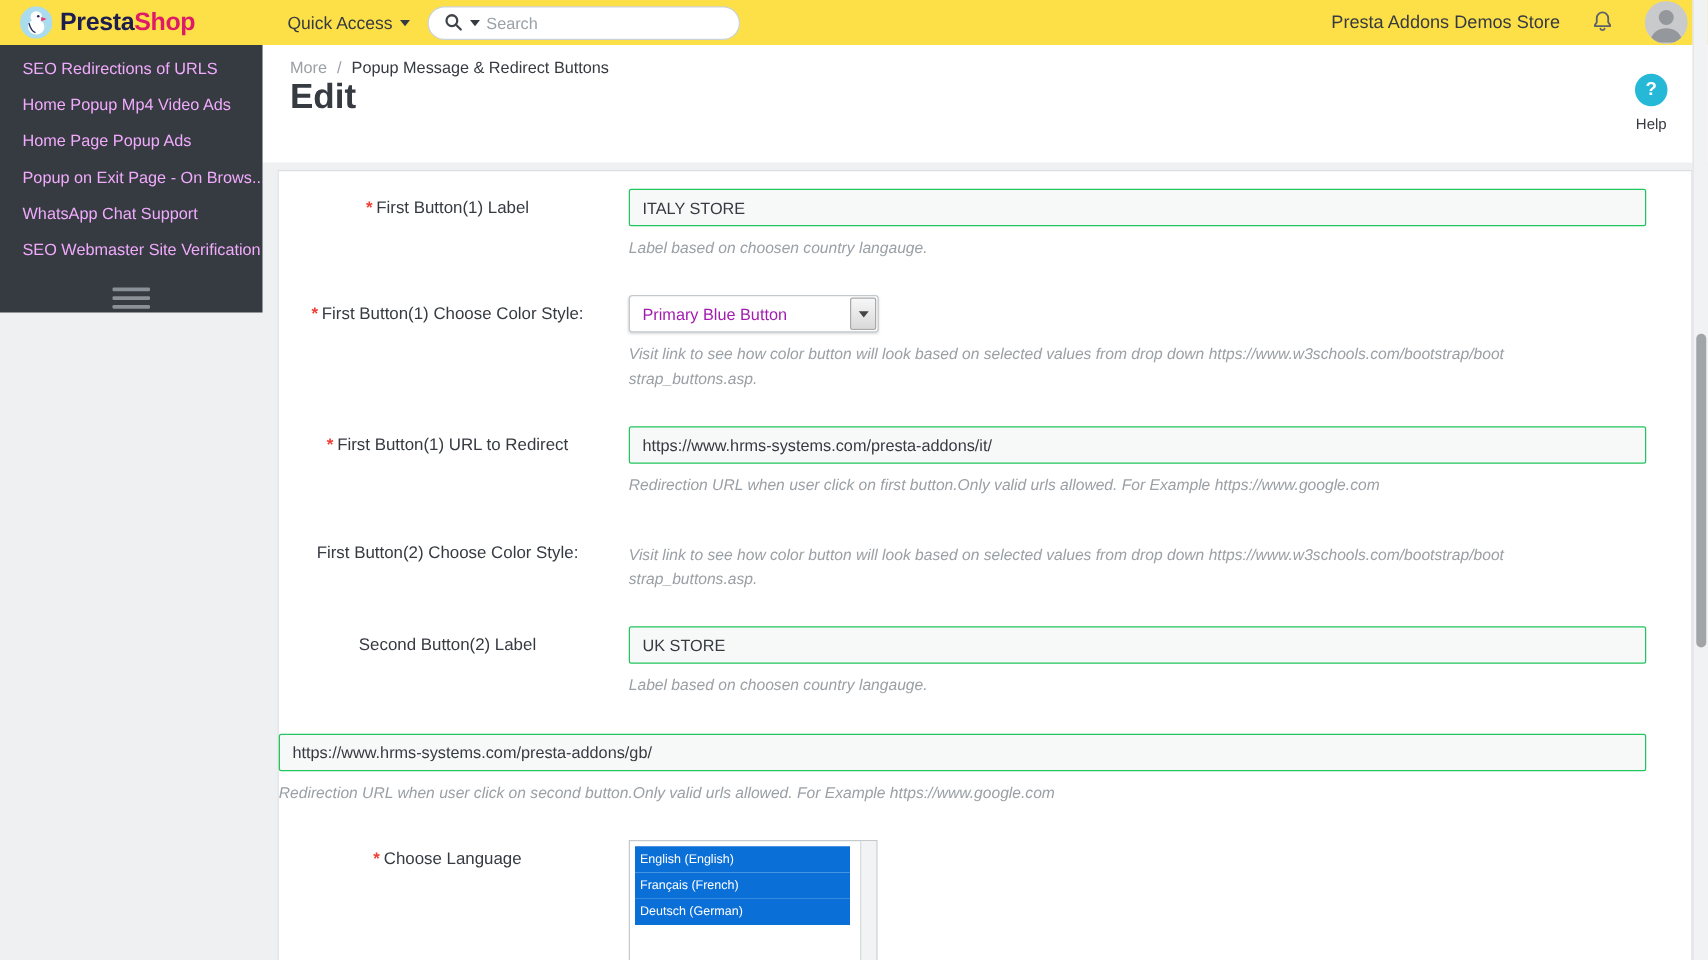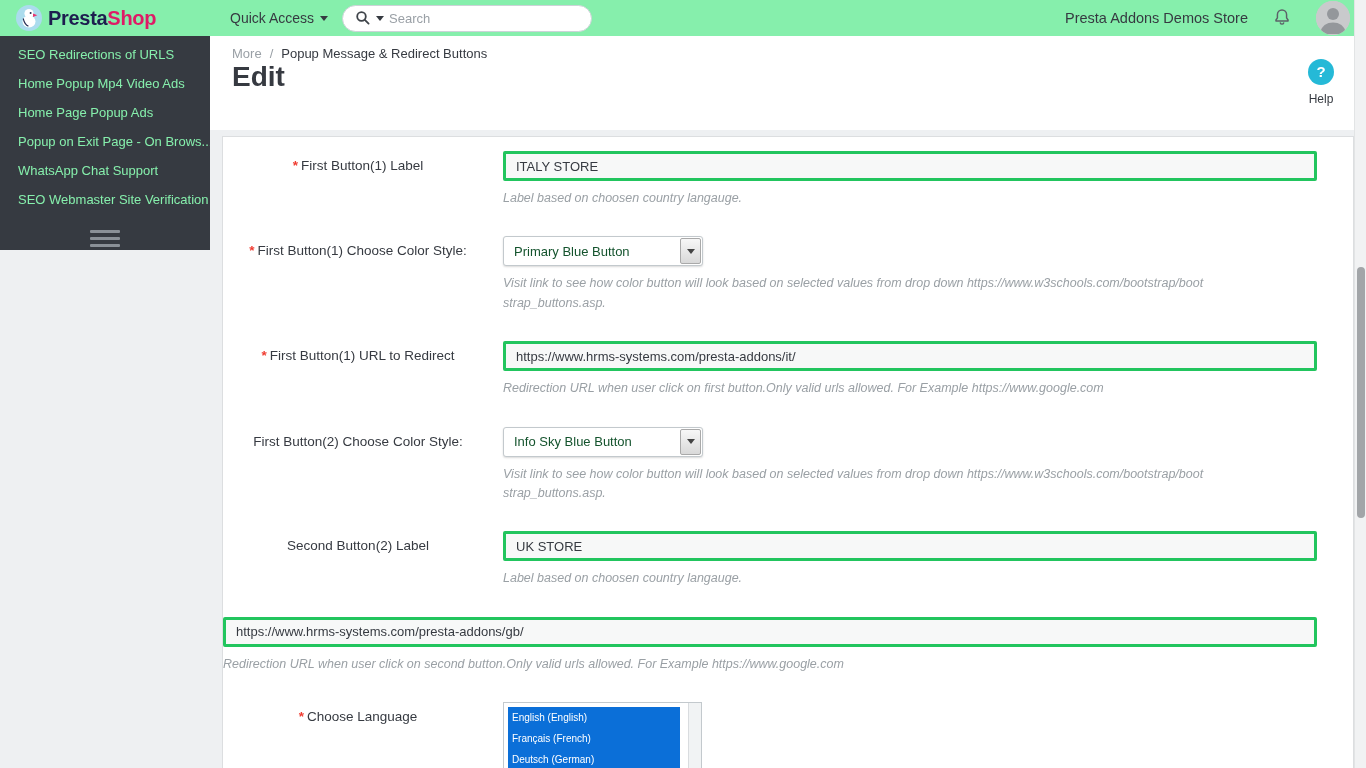--- a/index.html
+++ b/index.html
@@ -1,37 +1,37 @@
 <!DOCTYPE html>
 <html><head>
 <meta charset="utf-8">
 <style>
   * { margin:0; padding:0; box-sizing:border-box; }
   html,body { width:1366px; height:768px; overflow:hidden; font-family:"Liberation Sans", sans-serif; background:#eef0f2; }
   .stage { position:relative; width:1366px; height:768px; }
 
   
-  .topbar { position:absolute; top:0; left:0; width:100%; height:36px; background:#86efac; display:flex; align-items:center; z-index:6; }
+  .topbar { position:absolute; top:0; left:0; width:100%; height:36px; background:#fde047; display:flex; align-items:center; z-index:6; }
   .logo-area { flex:0 0 210px; width:210px; display:flex; align-items:center; padding-left:16px; }
   .logo-text { font-size:20px; font-weight:700; margin-left:6px; letter-spacing:-0.3px; }
   .logo-presta { color:#1d1d4f; }
   .logo-shop { color:#df1a66; }
   .quick-access { margin-left:20px; font-size:14px; color:#363a41; display:flex; align-items:center; gap:6px; cursor:pointer; }
   .caret-sm { width:0; height:0; border-left:4px solid transparent; border-right:4px solid transparent; border-top:5px solid #363a41; }
   .search-pill { margin-left:14px; width:250px; height:27px; border:1px solid #ccd3d7; border-radius:14px; display:flex; align-items:center; padding:0 12px; gap:5px; background:#fff; }
   .search-input { border:none; outline:none; flex:1; font-size:13px; color:#363a41; font-family:inherit; background:transparent; }
   .search-input::placeholder { color:#9aa0a6; }
   .topbar-right { margin-left:auto; display:flex; align-items:center; gap:22px; padding-right:16px; }
   .store-name { font-size:14.5px; color:#363a41; }
   .bell-btn { width:24px; height:24px; display:flex; align-items:center; justify-content:center; cursor:pointer; }
   .avatar { width:34px; height:34px; border-radius:50%; overflow:hidden; background:#c9cacc; cursor:pointer; }
 
   
   .sidebar { position:absolute; top:36px; left:0; width:210px; height:214px; background:#363a41; padding-top:4px; z-index:5; }
-  .side-item { padding:7px 10px 7px 18px; font-size:13px; color:#86efac; white-space:nowrap; overflow:hidden; cursor:pointer; }
+  .side-item { padding:7px 10px 7px 18px; font-size:13px; color:#f0abfc; white-space:nowrap; overflow:hidden; cursor:pointer; }
   .hamburger { width:30px; margin:16px auto 0; cursor:pointer; }
   .hamburger span { display:block; height:3px; background:#8a9097; margin:4px 0; border-radius:1px; }
 
   
   .main { position:absolute; top:36px; left:210px; right:0; bottom:0; background:#eef0f2; }
   .content-header { height:94px; background:#fff; position:relative; padding:10px 0 0 22px; }
   .breadcrumb { font-size:13px; display:flex; gap:8px; align-items:center; }
   .crumb-parent { color:#9aa0a6; cursor:pointer; }
   .crumb-sep { color:#9aa0a6; }
   .crumb-current { color:#363a41; cursor:pointer; }
@@ -39,24 +39,24 @@
   .help-widget { position:absolute; right:32px; top:23px; text-align:center; cursor:pointer; }
   .help-circle { width:26px; height:26px; border-radius:50%; background:#25b9d7; color:#fff; font-weight:700; font-size:15px; line-height:26px; text-align:center; margin:0 auto; }
   .help-label { font-size:12px; color:#363a41; margin-top:7px; }
 
   
   .panel { margin:6px 12px 0 12px; background:#fff; border:1px solid #dcdee0; border-bottom:none; height:700px; padding-top:14px; }
   .form-row { display:flex; margin-bottom:28px; }
   .label-col { flex:0 0 280px; text-align:center; padding-right:10px; font-size:13.5px; color:#363a41; line-height:30px; white-space:nowrap; }
   .req { color:#f03c31; margin-right:3px; font-weight:700; }
   .control-col { flex:1; padding-right:36px; min-width:0; }
-  .text-input { width:100%; height:30px; background:#f7f8f8; border:3px solid #22c55e; border-radius:2px; padding:0 10px; font-size:13px; color:#363a41; font-family:inherit; outline:none; }
+  .text-input { width:100%; height:30px; background:#f7f8f8; border:1px solid #22c55e; border-radius:2px; padding:0 10px; font-size:13px; color:#363a41; font-family:inherit; outline:none; }
   .help-text { margin-top:8px; font-size:12.5px; font-style:italic; color:#9aa0a5; max-width:705px; word-break:break-all; line-height:1.55; }
   .select-box { width:200px; height:30px; background:#fff; border:1px solid #c3c9cd; border-radius:3px; display:flex; align-items:center; box-shadow:0 1px 2px rgba(0,0,0,0.15); cursor:pointer; }
-  .select-value { flex:1; padding-left:10px; font-size:13px; color:#14532d; }
+  .select-value { flex:1; padding-left:10px; font-size:13px; color:#a21caf; }
   .select-caret-btn { width:21px; height:26px; margin-right:1px; border:1px solid #a9a9a9; border-radius:2px; background:linear-gradient(#f7f7f7,#d9d9d9); display:flex; align-items:center; justify-content:center; }
   .caret-down { width:0; height:0; border-left:4px solid transparent; border-right:4px solid transparent; border-top:5px solid #444; }
 
   .multiselect { width:199px; height:150px; border:1px solid #c3c9cd; background:#fff; display:flex; cursor:pointer; }
   .ms-options { flex:1; padding:4px 8px 0 4px; }
   .ms-option { height:21px; line-height:21px; background:#0b6fd8; color:#fff; font-size:10px; padding-left:4px; white-space:nowrap; overflow:hidden; }
   .ms-scroll { flex:0 0 13px; background:#f1f3f4; border-left:1px solid #d9dcdf; }
 
   
   .vscrollbar { position:absolute; top:0; right:0; bottom:0; width:12px; background:#f1f2f3; border-left:1px solid #e2e4e5; z-index:20; }
@@ -164,26 +164,20 @@
         <div class="label-col"><span class="req">*</span><span>First Button(1) URL to Redirect</span></div>
         <div class="control-col">
           <input class="text-input" value="https://www.hrms-systems.com/presta-addons/it/" style="">
           <div class="help-text">Redirection URL when user click on first button.Only valid urls allowed. For Example https://www.google.com</div>
         </div>
       </div>
 
       <div class="form-row">
         <div class="label-col"><span>First Button(2) Choose Color Style:</span></div>
         <div class="control-col">
-          <div class="select-box">
-            <span class="select-value">Info Sky Blue Button</span>
-            <span class="select-caret-btn">
-                <span class="caret-down"></span>
-              </span>
-          </div>
           <div class="help-text">Visit link to see how color button will look based on selected values from drop down https://www.w3schools.com/bootstrap/bootstrap_buttons.asp.</div>
         </div>
       </div>
 
       <div class="form-row">
         <div class="label-col"><span>Second Button(2) Label</span></div>
         <div class="control-col">
           <input class="text-input" value="UK STORE" style="">
           <div class="help-text">Label based on choosen country langauge.</div>
         </div>

